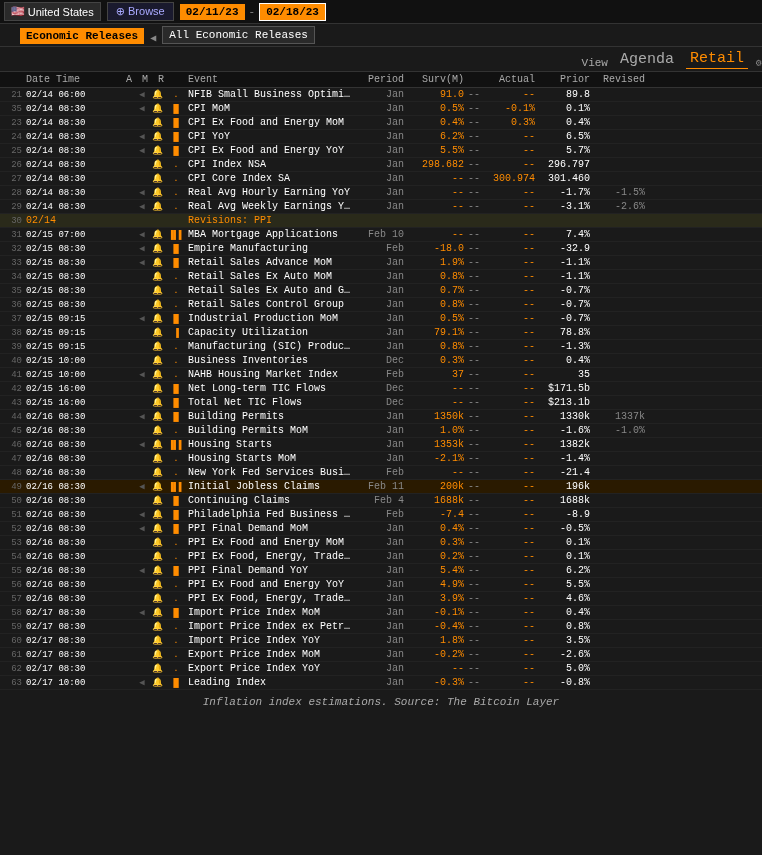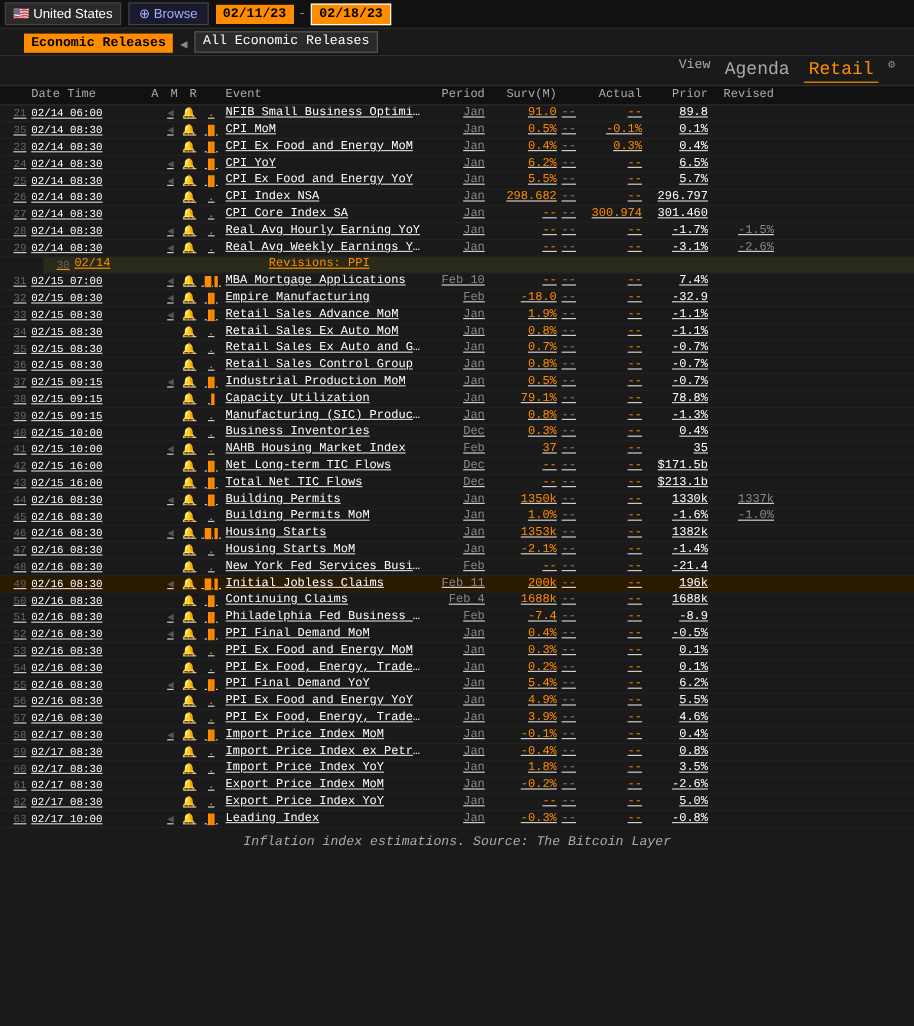--- a/index.html
+++ b/index.html
@@ -77,24 +77,24 @@
     }
     .dropdown {
       background: #2a2a2a;
       border: 1px solid #555;
       color: #fff;
       padding: 2px 6px;
       font-size: 11px;
     }
     .view-bar {
       display: flex;
-      align-items: flex-start;
+      align-items: flex-end;
       background: #1a1a1a;
       border-bottom: 1px solid #333;
-      padding: 2px 16px;
+      padding: 2px 0;
       gap: 8px;
       justify-content: flex-end;
     }
     .view-label {
       color: #aaa;
       font-size: 11px;
     }
     .view-option {
       color: #aaa;
       font-size: 15px;
@@ -123,26 +123,24 @@
     }
     .table-body {
       overflow-y: auto;
     }
     .row {
       display: grid;
       grid-template-columns: 22px 90px 20px 16px 16px 20px 170px 50px 60px 16px 55px 55px 55px;
       border-bottom: 1px solid #222;
       padding: 1px 2px;
       align-items: center;
-      text-decoration: underline;
     }
     .row.section-header {
       background: #2a2a1a;
       color: #ff8c00;
-      margin-left: 36px;
     }
     .row.highlighted {
       background: #2a1a00;
     }
     .cell {
       text-align: right;
       padding: 0 2px;
       font-size: 10px;
       white-space: nowrap;
       overflow: hidden;

